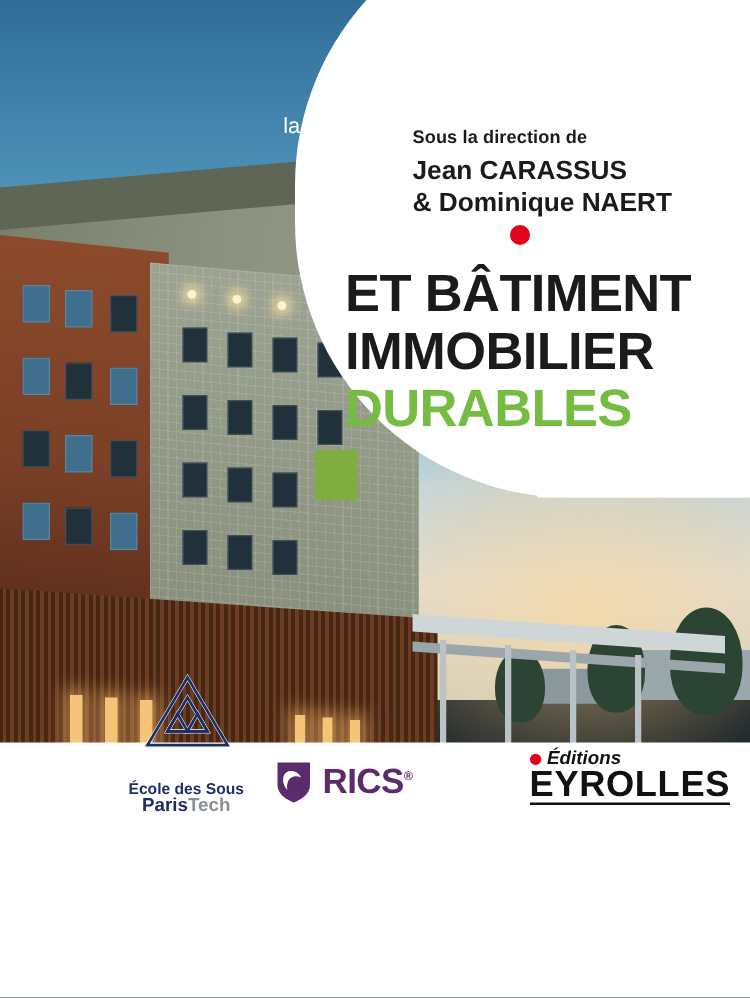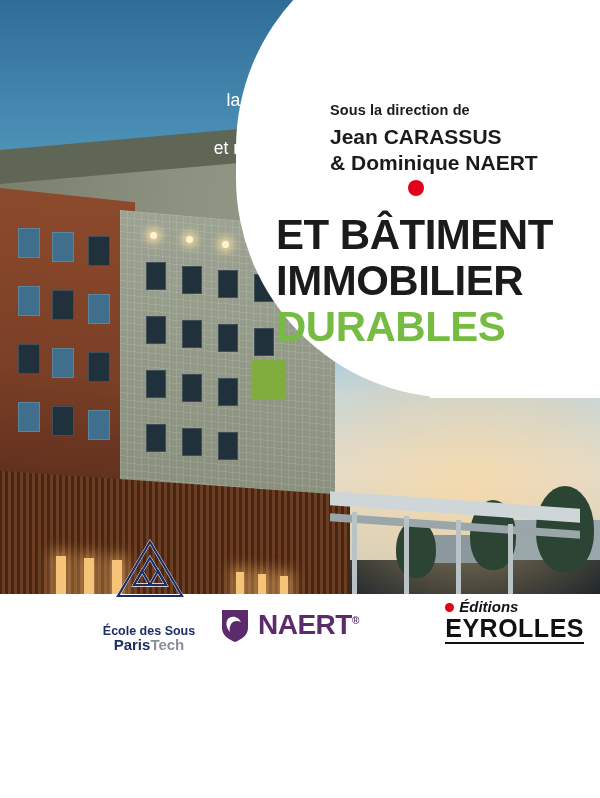--- a/index.html
+++ b/index.html
@@ -324,21 +324,21 @@
     align-items: center;
     gap: 5px;
   }
   .ey-dot {
     width: 9px; height: 9px;
     border-radius: 50%;
     background: #e2001a;
     display: inline-block;
   }
   .ey-main {
-    font-size: 25px;
+    font-size: 29px;
     font-weight: 700;
     letter-spacing: 0.5px;
     line-height: 26px;
   }
   .ey-rule {
     width: 100%;
     height: 2px;
     background: #111;
     margin-top: 1px;
   }
@@ -422,21 +422,20 @@
     <div class="lawn-shadow"></div>
   </div>
 
   <div class="panel"></div>
   <div class="panel-square"></div>
 
   <div class="tagline">
     <div>Réussir</div>
     <div>la transition</div>
     <div>carbone</div>
-    <div>et numérique</div>
   </div>
 
   <div class="direction">Sous la direction de</div>
 
   <div class="authors">
     <div>Jean CARASSUS</div>
     <div>&amp; Dominique NAERT</div>
   </div>
 
   <div class="dot"></div>
@@ -468,21 +467,21 @@
       <div class="epp-sub">
         <span>Paris</span><span class="tech">Tech</span>
       </div>
     </div>
 
     <div class="logo-rics">
       <svg width="34" height="36" viewBox="0 0 34 36">
         <path d="M4 3 h26 v18 c0 8 -8 12 -13 14 c-5 -2 -13 -6 -13 -14 Z" fill="#5b2b6b"></path>
         <path d="M11 11 c5 -3 10 0 12 4 c-4 -2 -8 -1 -10 2 c-1 2 -2 5 -1 8 c-4 -4 -5 -11 -1 -14 Z" fill="#ffffff"></path>
       </svg>
-      <span class="rics-text"><span>NAERT</span><span class="rics-reg">®</span></span>
+      <span class="rics-text"><span>RICS</span><span class="rics-reg">®</span></span>
     </div>
 
     <div class="logo-eyrolles">
       <div class="ey-top">
         <span class="ey-dot"></span>
         <span>Éditions</span>
       </div>
       <div class="ey-main">EYROLLES</div>
       <div class="ey-rule"></div>
     </div>

